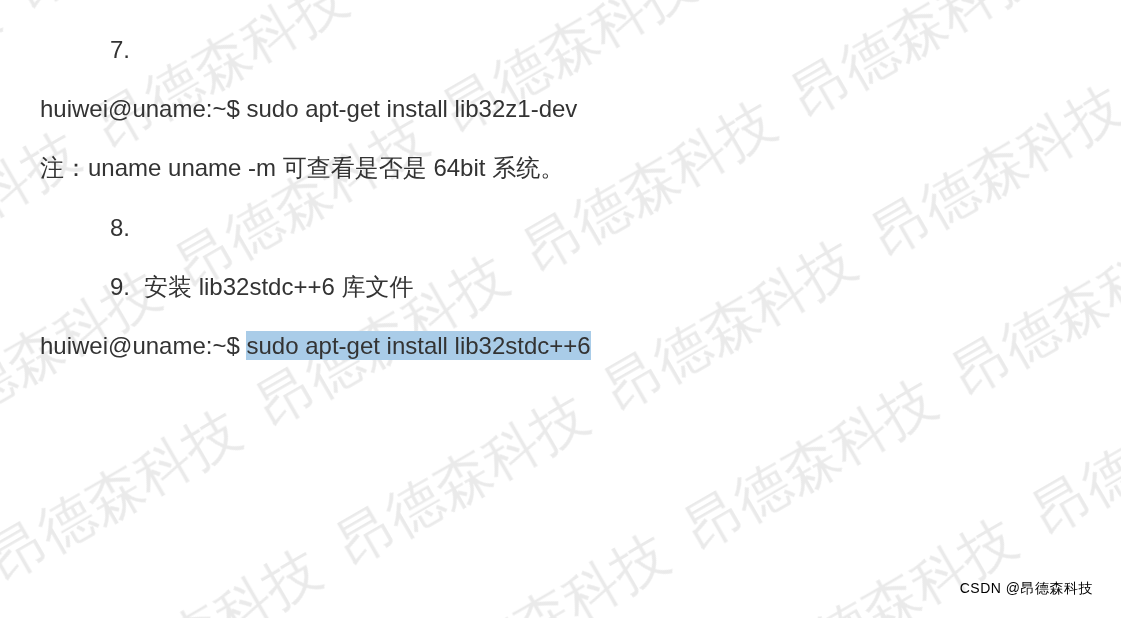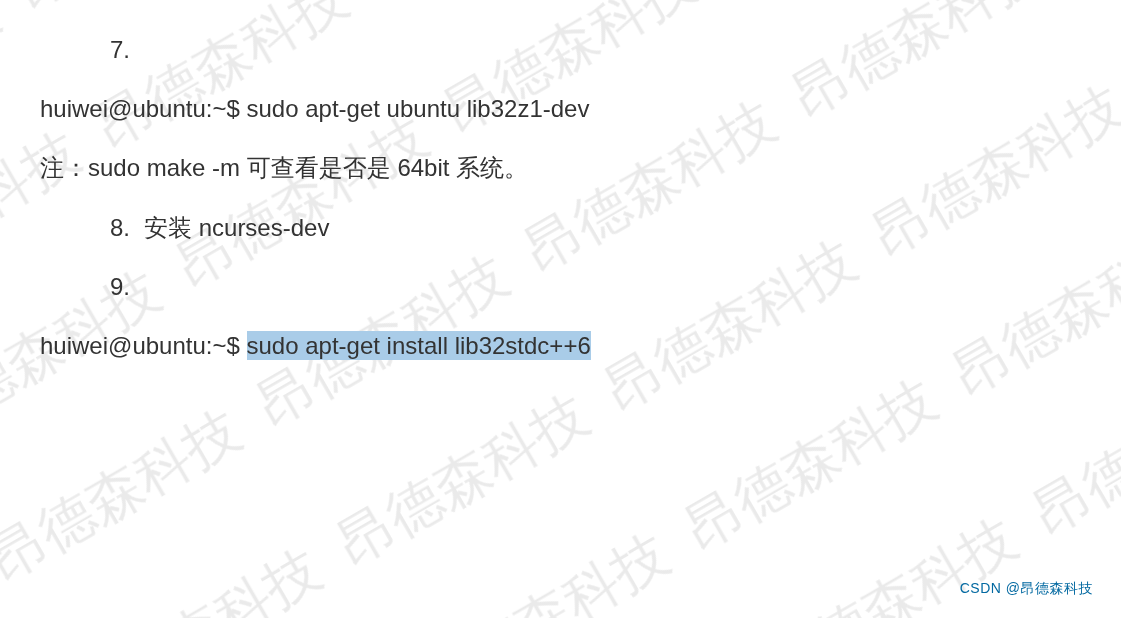--- a/index.html
+++ b/index.html
@@ -34,21 +34,21 @@
     .highlight {
       background: #a9cce8;
       padding: 1px 0;
       text-align: center;
     }
     .footer-credit {
       position: absolute;
       right: 28px;
       bottom: 20px;
       font-size: 14px;
-      color: #0369a1;
+      color: #000000;
       z-index: 3;
       letter-spacing: 0.5px;
     }
     .watermark {
       position: absolute;
       width: 200%;
       height: 200%;
       top: -50%;
       left: -50%;
       pointer-events: none;
@@ -70,30 +70,30 @@
     </defs>
     <rect width="2000" height="2000" fill="url(#wm)"></rect>
   </svg>
 </div>
 
 <div class="content">
 
   <div class="para indent list-item">
     <span>7.</span>
   </div>
-  <div class="para">huiwei@ubuntu:~$ sudo apt-get ubuntu lib32z1-dev</div>
-  <div class="para">注：sudo make -m  可查看是否是 64bit 系统。</div>
+  <div class="para">huiwei@uname:~$ sudo apt-get install lib32z1-dev</div>
+  <div class="para">注：uname uname -m  可查看是否是 64bit 系统。</div>
 
   <div class="para indent list-item">
     <span>8.</span>
-    <span>安装  ncurses-dev</span>
   </div>
 
   <div class="para indent list-item">
     <span>9.</span>
+    <span>安装 lib32stdc++6 库文件</span>
   </div>
   <div class="para">
-    <span>huiwei@ubuntu:~$ </span><span class="highlight">sudo apt-get install lib32stdc++6</span>
+    <span>huiwei@uname:~$ </span><span class="highlight">sudo apt-get install lib32stdc++6</span>
   </div>
 
 </div>
 
 <div class="footer-credit">CSDN @昂德森科技</div>
 
 </body></html>

